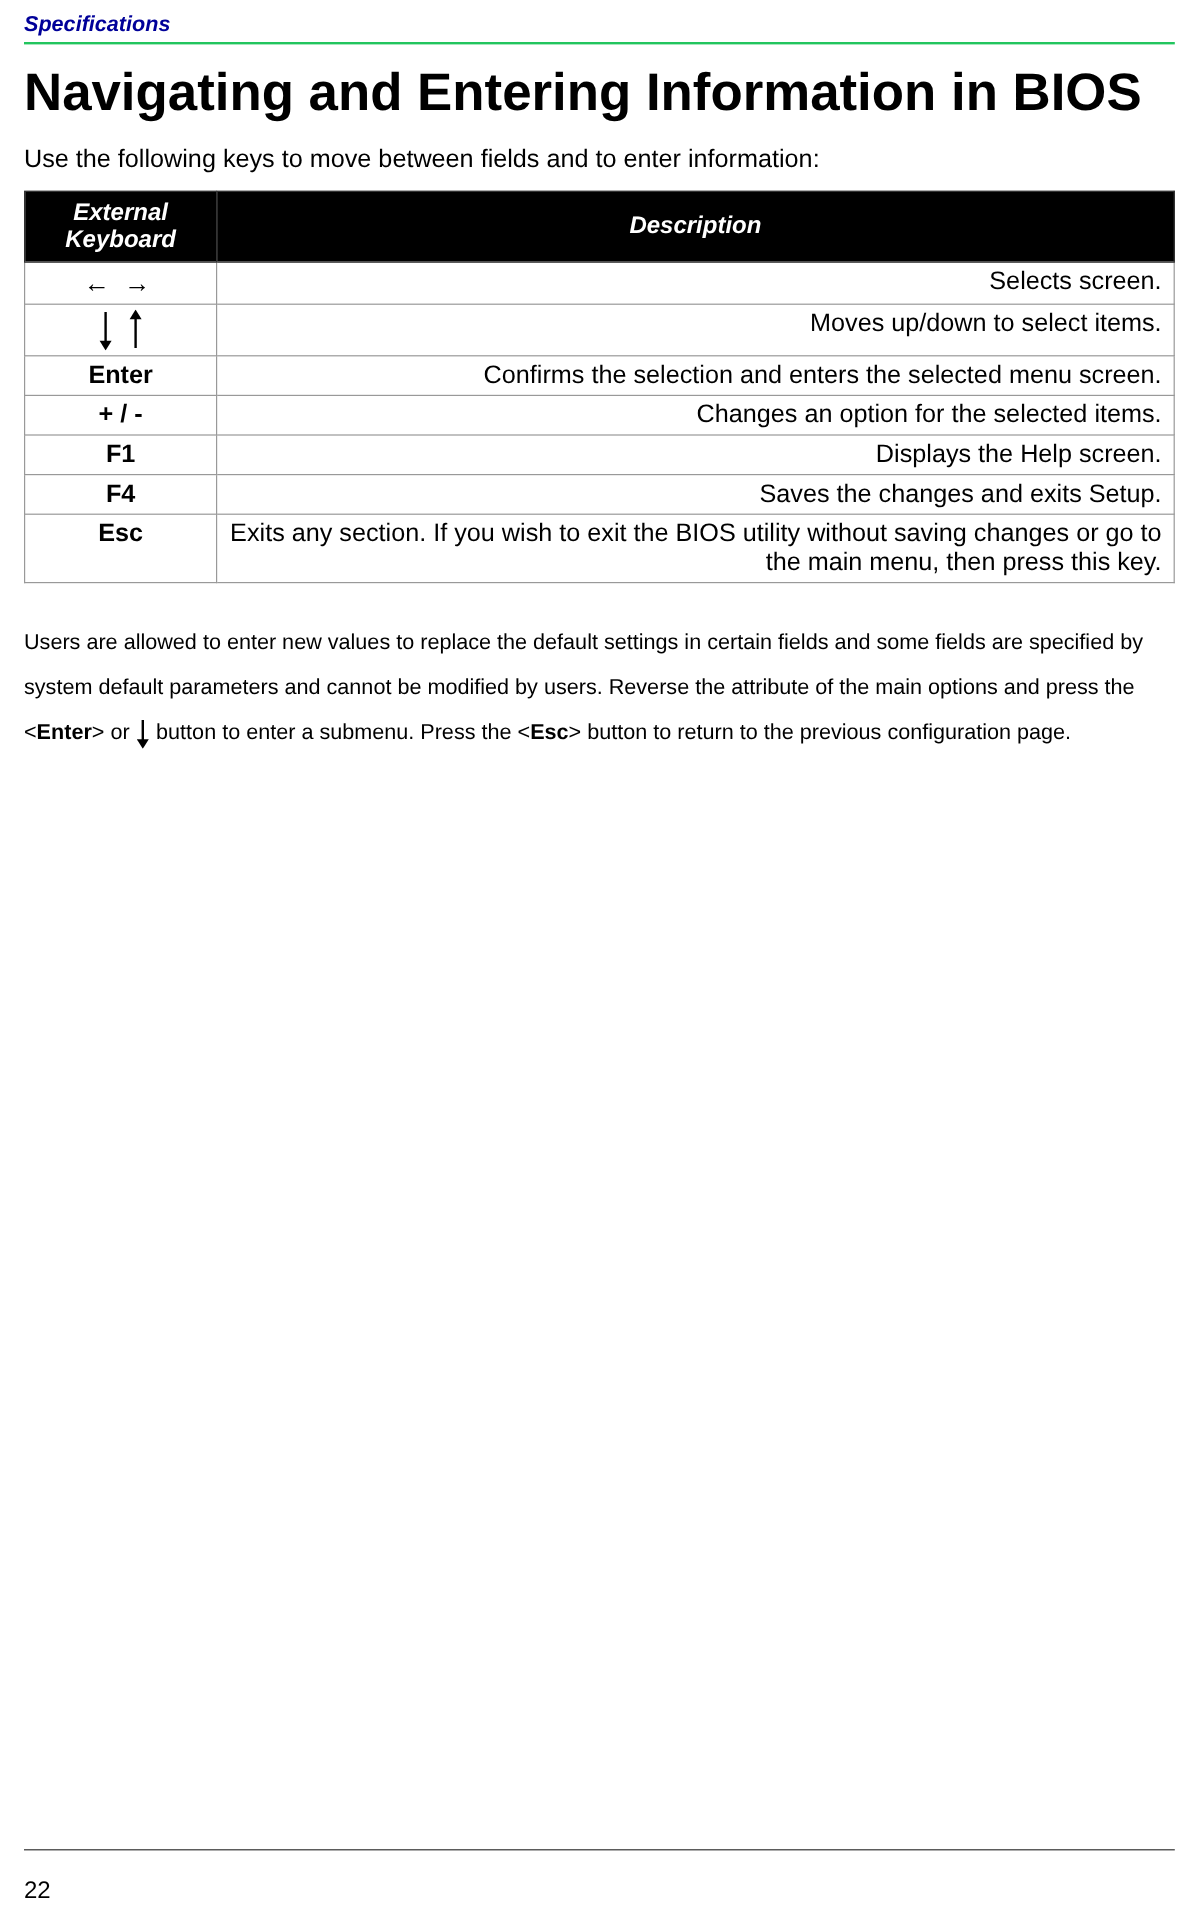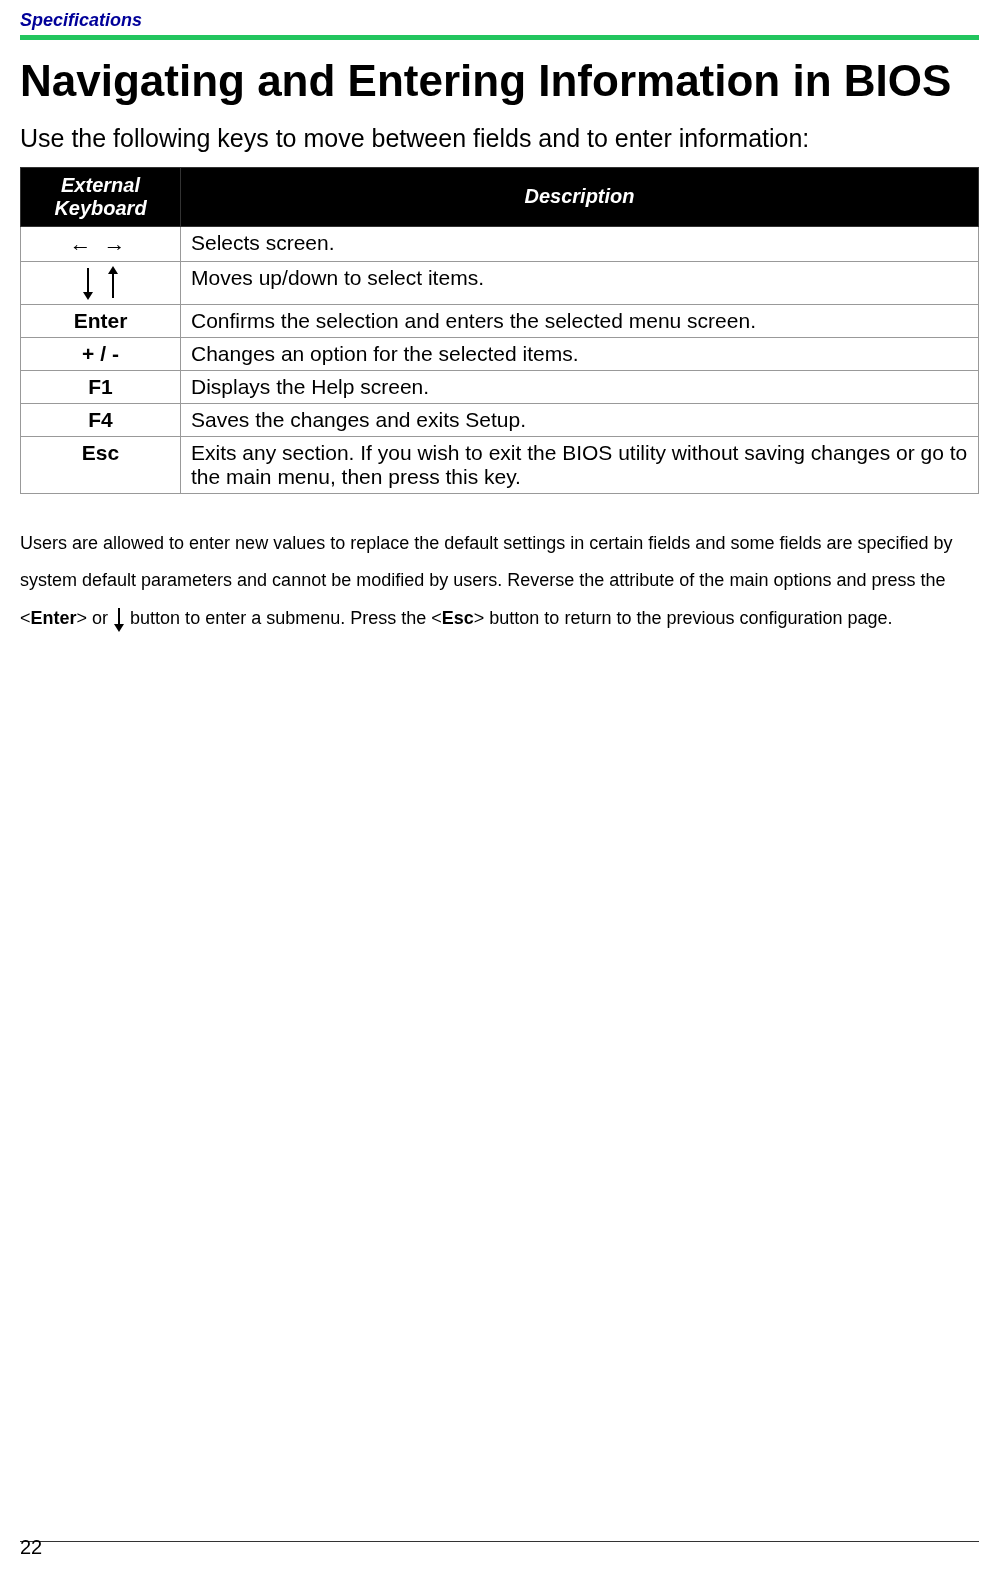--- a/index.html
+++ b/index.html
@@ -17,32 +17,32 @@
     }
     .page {
       padding: 10px 20px 20px 20px;
     }
     .header-section {
       color: #000099;
       font-style: italic;
       font-weight: bold;
       font-size: 18px;
       padding-bottom: 4px;
-      border-bottom: 5px solid #22c55e;
+      border-bottom: 2px solid #22c55e;
       margin-bottom: 10px;
     }
     .main-title {
       font-size: 44px;
       font-weight: bold;
       color: #000;
       line-height: 1.4;
       margin-bottom: 12px;
     }
     .intro-text {
-      font-size: 25px;
+      font-size: 21px;
       color: #000;
       margin-bottom: 14px;
     }
     .keys-table {
       border-collapse: collapse;
       width: 100%;
       margin-bottom: 31px;
     }
     .keys-table th {
       background: #000;
@@ -61,21 +61,21 @@
       border: 1px solid #999;
       padding: 4px 10px;
       font-size: 21px;
       vertical-align: top;
     }
     .keys-table td.key-cell {
       text-align: center;
       font-weight: bold;
     }
     .keys-table td.desc-cell {
-      text-align: left;
+      text-align: right;
       font-weight: normal;
     }
     .arrow-icons {
       font-size: 22px;
       font-weight: normal;
       letter-spacing: 6px;
     }
     .vert-arrow-cell {
       padding-top: 4px;
       padding-bottom: 4px;
@@ -92,21 +92,21 @@
     }
     .body-text b {
       font-weight: bold;
     }
     .inline-arrow {
       display: inline-block;
       vertical-align: middle;
     }
     .page-number {
       position: absolute;
-      bottom: 35px;
+      bottom: 6px;
       left: 20px;
       font-size: 20px;
       color: #000;
     }
     .footer-line {
       position: absolute;
       bottom: 52px;
       left: 20px;
       right: 20px;
       border-top: 1px solid #333;

